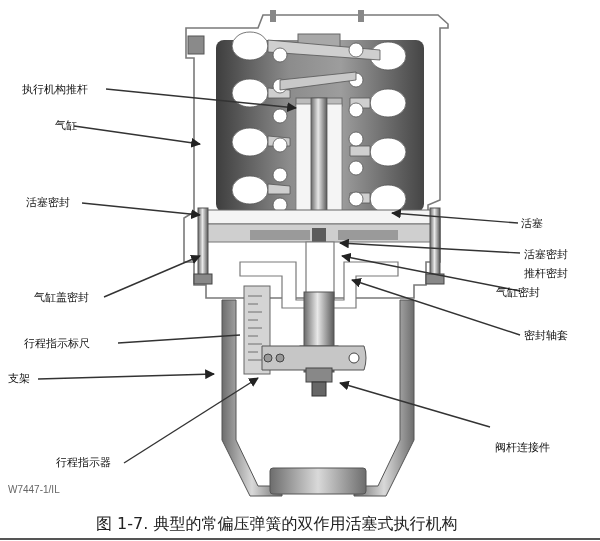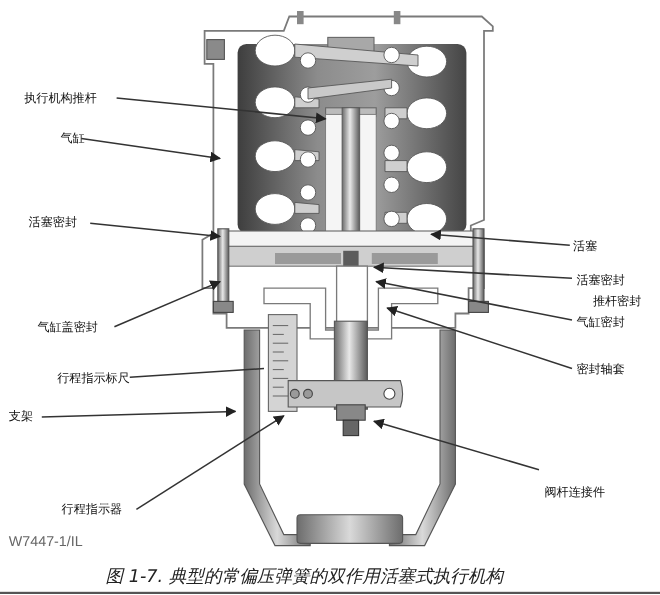--- a/index.html
+++ b/index.html
@@ -1,22 +1,22 @@
 <!DOCTYPE html>
 <html><head>
 <meta charset="utf-8">
 <style>
   html, body { margin:0; padding:0; background:#ffffff; }
   body { width:600px; height:541px; position:relative; overflow:hidden;
          font-family:"DejaVu Sans", sans-serif; }
   #stage { position:absolute; left:0; top:0; width:600px; height:541px; }
   .lbl { position:absolute; font-size:11px; color:#111; white-space:nowrap; line-height:15px; }
-  .code { position:absolute; left:8px; top:484px; font-size:13px; color:#666;
+  .code { position:absolute; left:8px; top:484px; font-size:10px; color:#666;
           font-family:"Liberation Sans", sans-serif; }
-  .caption { position:absolute; left:96px; top:514px; font-size:16px; font-style:italic;
+  .caption { position:absolute; left:96px; top:514px; font-size:16px; 
              color:#222; font-family:"DejaVu Sans", sans-serif; }
   .rule { position:absolute; left:0; top:538px; width:600px; height:2px; background:#555; }
 </style>
 </head>
 <body>
 
 <svg id="stage" width="600" height="541" viewBox="0 0 600 541" xmlns="http://www.w3.org/2000/svg">
   <defs>
     <linearGradient id="gCyl" x1="0" x2="1" y1="0" y2="0">
       <stop offset="0" stop-color="#3e3e3e"></stop>
@@ -167,26 +167,26 @@
       <line x1="520" y1="335" x2="352" y2="280" stroke="#333333" stroke-width="1.4" marker-end="url(#arr)"></line>
       <line x1="490" y1="427" x2="340" y2="383" stroke="#333333" stroke-width="1.4" marker-end="url(#arr)"></line>
     </g>
 </svg>
 
 <div id="labels">
     <div class="lbl" style="left: 22px; top: 82px;">执行机构推杆</div>
     <div class="lbl" style="left: 40px; top: 118px; margin-left: 15px;">气缸</div>
     <div class="lbl" style="left: 26px; top: 195px; font-family: Liberation Serif, serif;">活塞密封</div>
     <div class="lbl" style="left: 34px; top: 290px;">气缸盖密封</div>
-    <div class="lbl" style="left: 52px; top: 336px;">行程指示标尺</div>
+    <div class="lbl" style="left: 24px; top: 336px;">行程指示标尺</div>
     <div class="lbl" style="left: 8px; top: 371px;">支架</div>
     <div class="lbl" style="left: 56px; top: 455px;">行程指示器</div>
     <div class="lbl" style="left: 521px; top: 216px;">活塞</div>
     <div class="lbl" style="left: 524px; top: 247px;">活塞密封</div>
-    <div class="lbl" style="left: 524px; top: 266px; margin-left: 15px;">推杆密封</div>
-    <div class="lbl" style="left: 524px; top: 285px;">气缸密封</div>
+    <div class="lbl" style="left: 524px; top: 266px;">推杆密封</div>
+    <div class="lbl" style="left: 496px; top: 285px;">气缸密封</div>
     <div class="lbl" style="left: 524px; top: 328px;">密封轴套</div>
     <div class="lbl" style="left: 495px; top: 440px;">阀杆连接件</div>
   </div>
 
 <div class="code">W7447-1/IL</div>
 <div class="caption">图 1-7.  典型的常偏压弹簧的双作用活塞式执行机构</div>
 <div class="rule"></div>
 
 </body></html>

